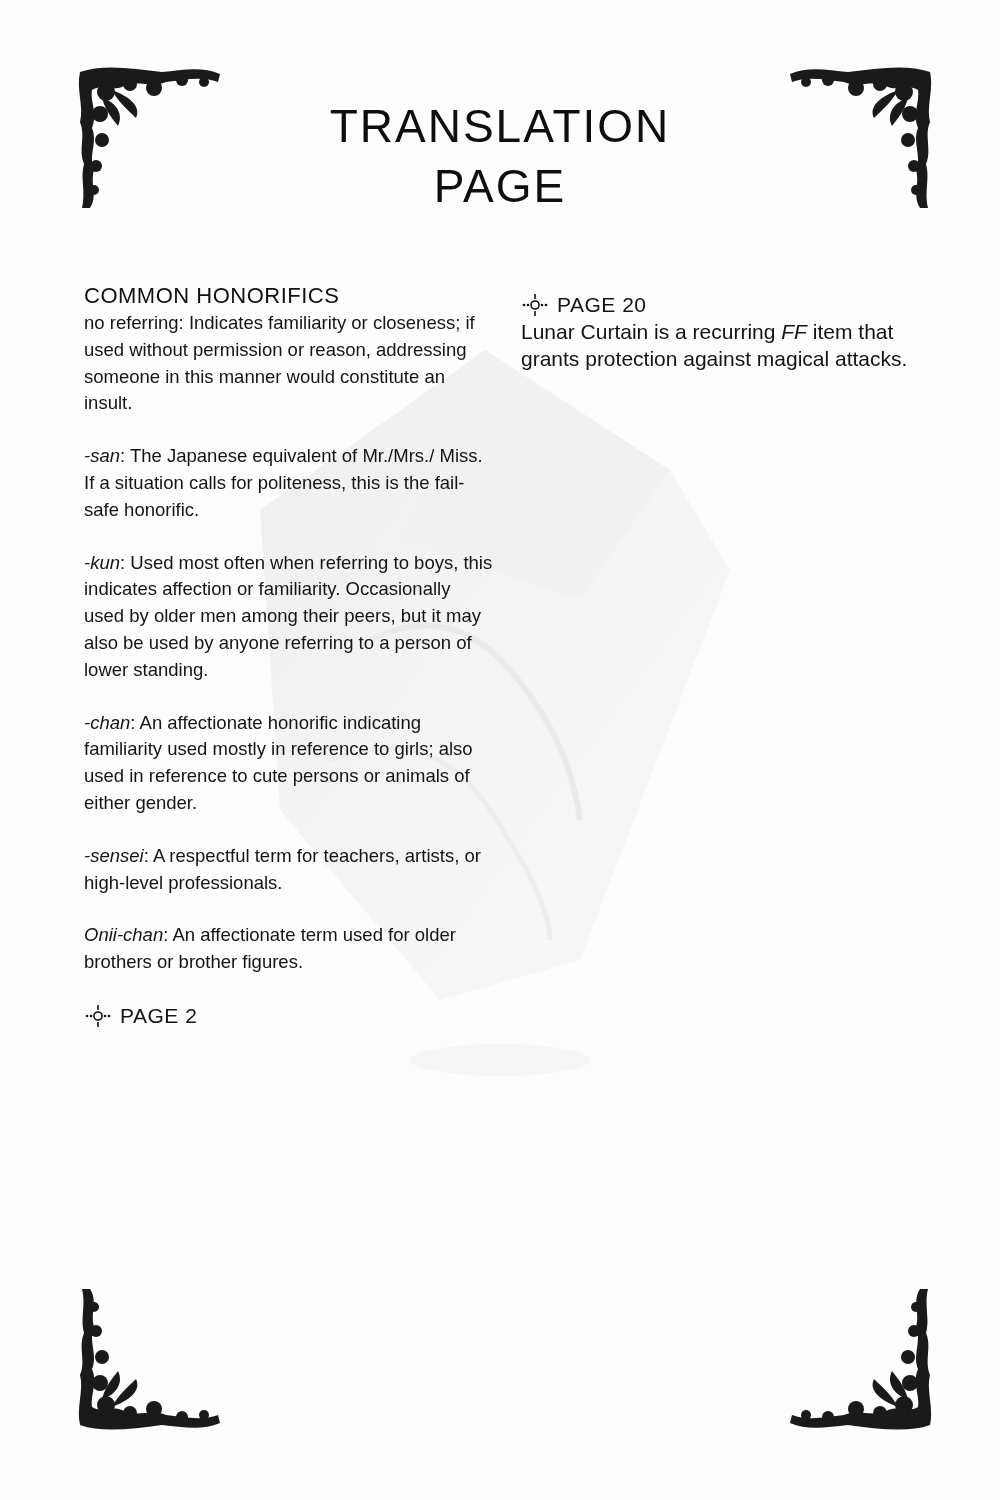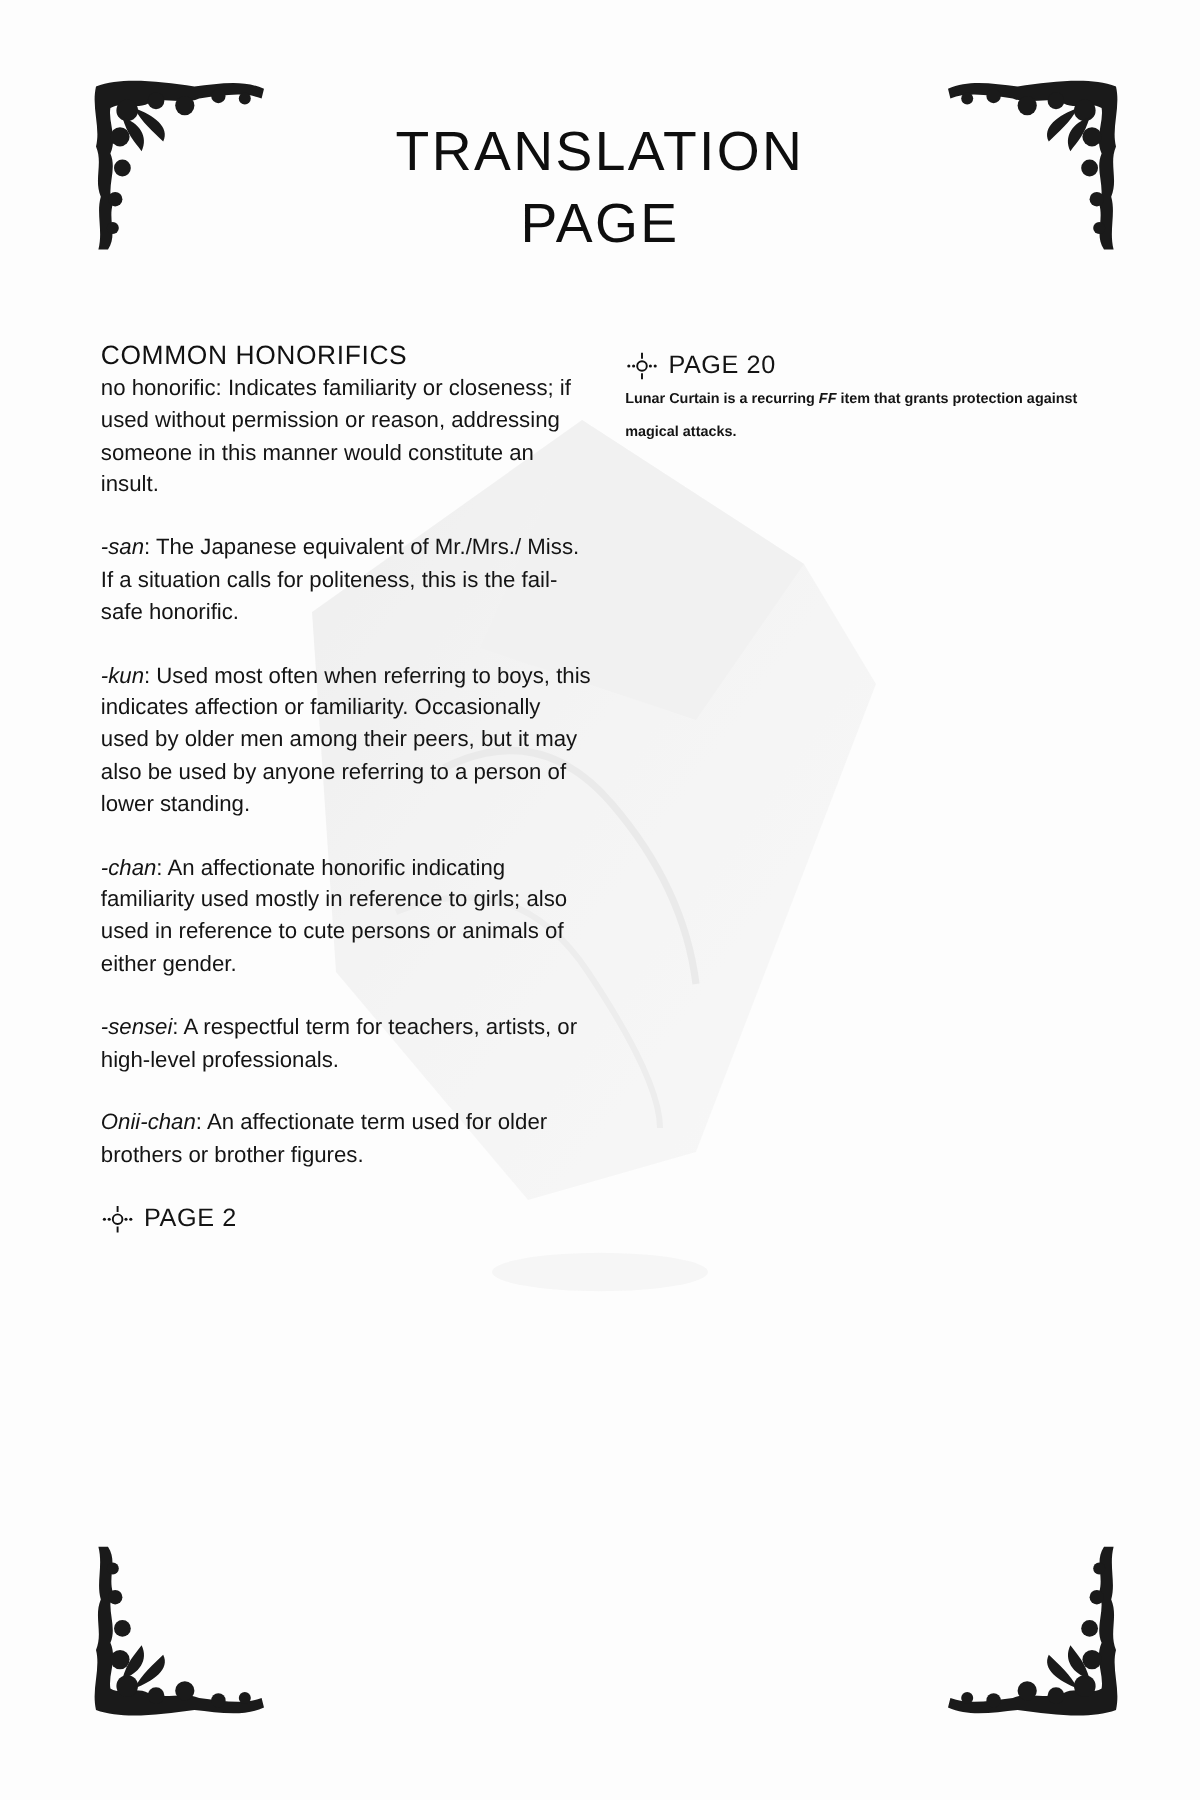--- a/index.html
+++ b/index.html
@@ -31,21 +31,21 @@
   .col-right { left: 521px; top: 291px; width: 400px; }
   .section-heading {
     font-size: 22px; letter-spacing: 0.5px; line-height: 28px; margin: 0;
     font-weight: normal; color: #111;
   }
   .entry { font-size: 18.5px; line-height: 26.8px; margin: 0 0 26px 0; }
   .entry .term { font-style: italic; }
   .page-heading { display: flex; align-items: center; font-size: 21px; line-height: 28px; margin: 0; font-weight: normal; letter-spacing: 0.5px; }
   .bullet { width: 28px; height: 24px; margin-right: 8px; }
   .bullet svg { width: 100%; height: 100%; display: block; }
-  .note-text { font-size: 12px; line-height: 26.8px; margin: 0; font-weight: bold; }
+  .note-text { font-size: 21px; line-height: 26.8px; margin: 0; }
   .note-text i { font-style: italic; }
 </style>
 </head>
 <body>
 
 <div class="watermark">
   <svg viewBox="0 0 500 740" width="500" height="740">
     <defs>
       <linearGradient id="wg" x1="0" y1="0" x2="1" y2="1">
         <stop offset="0" stop-color="#e4e4e4"></stop>
@@ -135,21 +135,21 @@
 </div>
 
 <h1 class="title" style="margin:0;">
   <div>TRANSLATION</div>
   <div>PAGE</div>
 </h1>
 
 <div class="col col-left">
   <h2 class="section-heading">COMMON HONORIFICS</h2>
 
-  <p class="entry"><span class="term-plain">no honorific</span><span>: </span><span>Indicates familiarity or closeness; if used without permission or reason, addressing someone in this manner would constitute an insult.</span></p>
+  <p class="entry"><span class="term-plain">no referring</span><span>: </span><span>Indicates familiarity or closeness; if used without permission or reason, addressing someone in this manner would constitute an insult.</span></p>
 
   <p class="entry"><span class="term">-san</span><span>: </span><span>The Japanese equivalent of Mr./Mrs./ Miss. If a situation calls for politeness, this is the fail-safe honorific.</span></p>
 
   <p class="entry"><span class="term">-kun</span><span>: </span><span>Used most often when referring to boys, this indicates affection or familiarity. Occasionally used by older men among their peers, but it may also be used by anyone referring to a person of lower standing.</span></p>
 
   <p class="entry"><span class="term">-chan</span><span>: </span><span>An affectionate honorific indicating familiarity used mostly in reference to girls; also used in reference to cute persons or animals of either gender.</span></p>
 
   <p class="entry"><span class="term">-sensei</span><span>: </span><span>A respectful term for teachers, artists, or high-level professionals.</span></p>
 
   <p class="entry"><span class="term">Onii-chan</span><span>: </span><span>An affectionate term used for older brothers or brother figures.</span></p>

